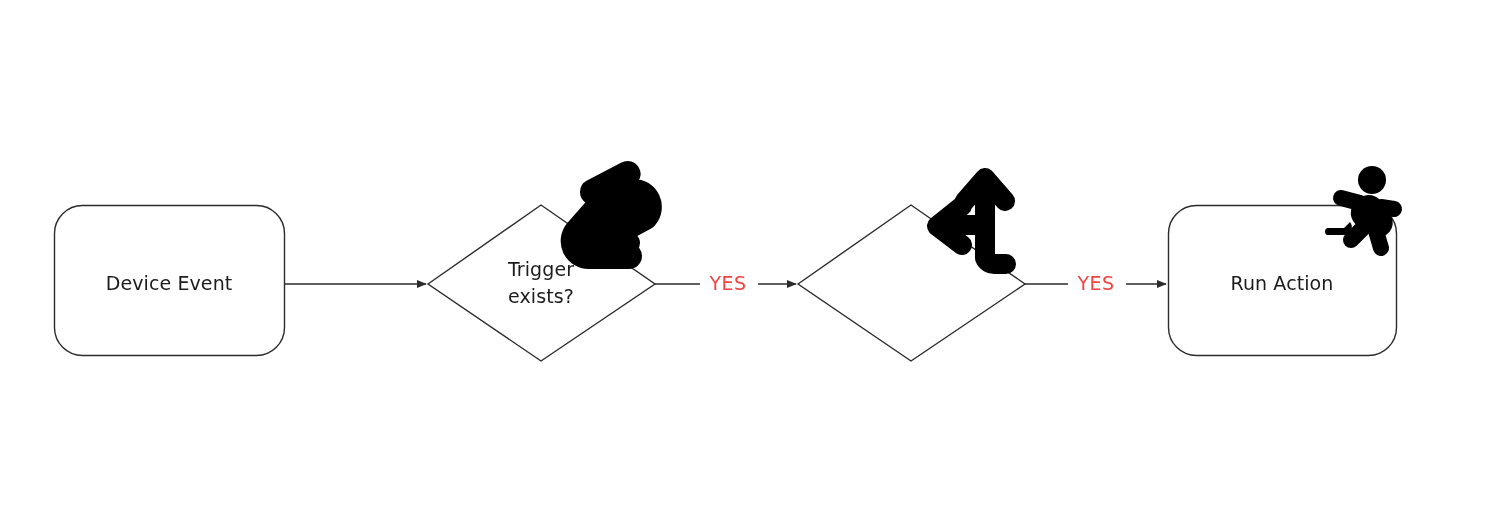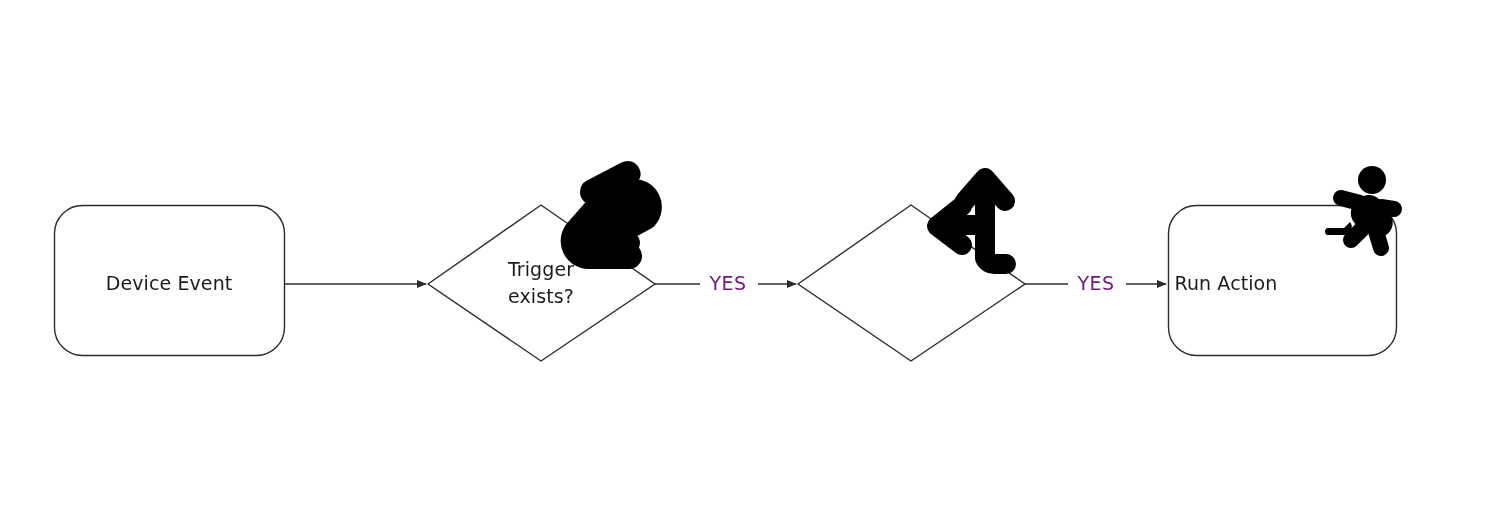--- a/index.html
+++ b/index.html
@@ -30,30 +30,30 @@
     color: #1c1c1c;
     font-size: 19px;
     line-height: 27px;
     letter-spacing: 0.1px;
     white-space: pre-line;
     pointer-events: none;
   }
   .edge-label {
     position: absolute;
     text-align: center;
-    color: #701a75;
+    color: #ef4444;
     font-size: 19px;
     line-height: 22px;
     letter-spacing: 0.4px;
   }
   
   .lbl-device  { left: 54px;  top: 270px; width: 230px; }
   .lbl-trigger { left: 441px; top: 256px; width: 200px; }
   .lbl-cond    { left: 808px; top: 256px; width: 207px; }
-  .lbl-run     { left: 1112px; top: 270px; width: 228px; }
+  .lbl-run     { left: 1168px; top: 270px; width: 228px; }
   .lbl-yes1    { left: 700px;  top: 272px; width: 56px; }
   .lbl-yes2    { left: 1068px; top: 272px; width: 56px; }
 </style>
 </head>
 <body>
 
 <div id="canvas">
 
   <svg class="flow-svg" viewBox="0 0 1485 523">
     <defs>

